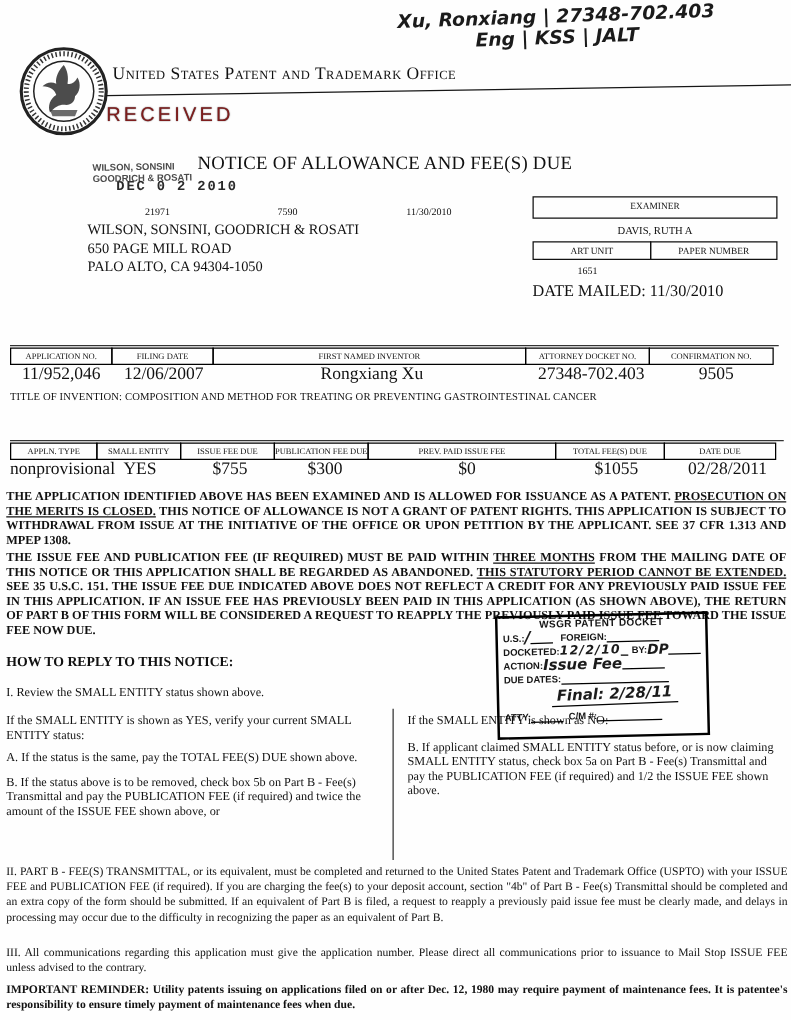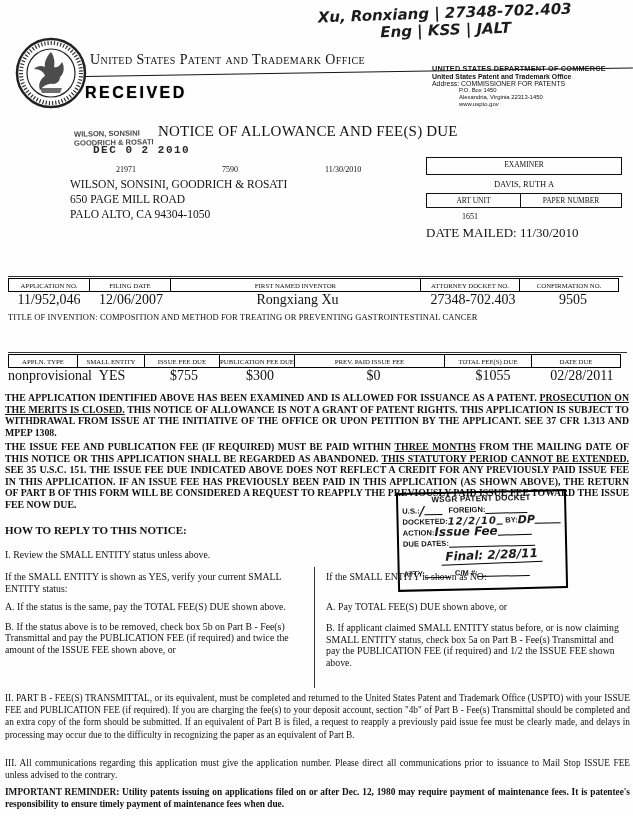--- a/index.html
+++ b/index.html
@@ -20,21 +20,21 @@
 
   
   .seal { left:14px; top:36px; }
   .agency { left:90px; top:52px; font-size:14px; font-variant:small-caps; letter-spacing:.4px; }
   .rule-top { left:85px; top:76px; width:548px; border-top:1.6px solid #161616; transform:rotate(-0.9deg); transform-origin:left center; }
   .dept { left:432px; top:64px; width:198px; font-family:"Liberation Sans", sans-serif; }
   .dept .d1 { font-size:7.3px; font-weight:bold; letter-spacing:.2px; }
   .dept .d2 { font-size:6.9px; font-weight:bold; }
   .dept .d3 { font-size:6.9px; }
   .dept .d4 { font-size:5.9px; padding-left:27px; line-height:7px; }
-  .received { left:85px; top:84px; font-size:16px; font-weight:bold; letter-spacing:2.5px; font-family:"Liberation Sans", sans-serif; color:#000000; text-shadow:0 0 1px #444; }
+  .received { left:85px; top:84px; font-size:16px; font-weight:normal; letter-spacing:2.5px; font-family:"Liberation Sans", sans-serif; color:#7f1d1d; text-shadow:0 0 1px #444; }
   .recdate { left:93px; top:111px; font-size:11px; font-weight:bold; letter-spacing:1.5px; color:#2a2a2a; }
   .firmstamp { left:74px; top:130px; font-size:7.6px; font-weight:bold; color:#4b4b4b; line-height:8.5px; transform:rotate(-1deg); }
   .doc-title { left:158px; top:123px; font-size:15px; font-weight:normal; letter-spacing:.2px; }
 
   
   .meta1 { left:116px; top:165px; font-size:8px; }
   .meta2 { left:222px; top:165px; font-size:8px; }
   .meta3 { left:325px; top:165px; font-size:8px; }
   .addr { left:70px; top:177px; font-size:11.5px; line-height:15px;font-family:Liberation Serif, serif; }
 
@@ -112,28 +112,20 @@
       <circle cx="37" cy="37" r="30" fill="none" stroke="#333" stroke-width="4" stroke-dasharray="1.2,2"></circle>
       <circle cx="37" cy="37" r="24" fill="none" stroke="#222" stroke-width="1.2"></circle>
       <path d="M37 16 C33 20 30 26 31 31 C27 29 23 30 20 33 C26 33 30 36 31 40 C26 43 24 49 26 54 C30 49 35 47 39 48 C43 48 46 45 46 41 C50 38 51 31 48 26 C46 30 43 32 40 31 C41 26 40 20 37 16 Z" fill="#2d2d2d" opacity="0.85"></path>
       <path d="M26 52 L48 52 L46 57 L28 57 Z" fill="#2d2d2d" opacity="0.7"></path>
     </svg>
   </div>
 
   <div class="abs agency">United States Patent and Trademark Office</div>
   <div class="abs rule-top"></div>
 
-  <div class="abs dept">
-    <div class="d1">UNITED STATES DEPARTMENT OF COMMERCE</div>
-    <div class="d2">United States Patent and Trademark Office</div>
-    <div class="d3">Address: COMMISSIONER FOR PATENTS</div>
-    <div class="d4">P.O. Box 1450</div>
-    <div class="d4">Alexandria, Virginia 22313-1450</div>
-    <div class="d4">www.uspto.gov</div>
-  </div>
 
   <div class="abs received">RECEIVED</div>
   <div class="abs recdate mono">DEC 0 2 2010</div>
   <div class="abs firmstamp sans">
     <div>WILSON, SONSINI</div>
     <div>GOODRICH &amp; ROSATI</div>
   </div>
 
   <div class="abs doc-title">NOTICE OF ALLOWANCE AND FEE(S) DUE</div>
 
@@ -231,32 +223,31 @@
     </div>
     <div class="srow" style="margin-top:4px">
       <span>ATTY:</span>
       <span class="blank" style="width:26px"></span>
       <span style="margin-left:4px">C/M #:</span>
       <span class="blank" style="width:52px"></span>
     </div>
   </div>
 
   <div class="abs howto">HOW TO REPLY TO THIS NOTICE:</div>
-  <div class="abs item1">I. Review the SMALL ENTITY status unless above.</div>
+  <div class="abs item1">I. Review the SMALL ENTITY status shown above.</div>
   <div class="abs coldiv"></div>
 
   <div class="abs col lcol">
     <div>If the SMALL ENTITY is shown as YES, verify your current SMALL ENTITY status:</div>
     <div class="pa">A. If the status is the same, pay the TOTAL FEE(S) DUE shown above.</div>
     <div class="pb">B. If the status above is to be removed, check box 5b on Part B - Fee(s) Transmittal and pay the PUBLICATION FEE (if required) and twice the amount of the ISSUE FEE shown above, or</div>
   </div>
 
   <div class="abs col rcol">
     <div>If the SMALL ENTITY is shown as NO:</div>
-    <div class="pa">A. Pay TOTAL FEE(S) DUE shown above, or</div>
     <div class="pb">B. If applicant claimed SMALL ENTITY status before, or is now claiming SMALL ENTITY status, check box 5a on Part B - Fee(s) Transmittal and pay the PUBLICATION FEE (if required) and 1/2 the ISSUE FEE shown above.</div>
   </div>
 
   <div class="abs sec part2">II. PART B - FEE(S) TRANSMITTAL, or its equivalent, must be completed and returned to the United States Patent and Trademark Office (USPTO) with your ISSUE FEE and PUBLICATION FEE (if required). If you are charging the fee(s) to your deposit account, section "4b" of Part B - Fee(s) Transmittal should be completed and an extra copy of the form should be submitted. If an equivalent of Part B is filed, a request to reapply a previously paid issue fee must be clearly made, and delays in processing may occur due to the difficulty in recognizing the paper as an equivalent of Part B.</div>
   <div class="abs sec part3">III. All communications regarding this application must give the application number. Please direct all communications prior to issuance to Mail Stop ISSUE FEE unless advised to the contrary.</div>
   <div class="abs sec reminder">IMPORTANT REMINDER: Utility patents issuing on applications filed on or after Dec. 12, 1980 may require payment of maintenance fees. It is patentee's responsibility to ensure timely payment of maintenance fees when due.</div>
 
 </div>
 
 </body></html>

